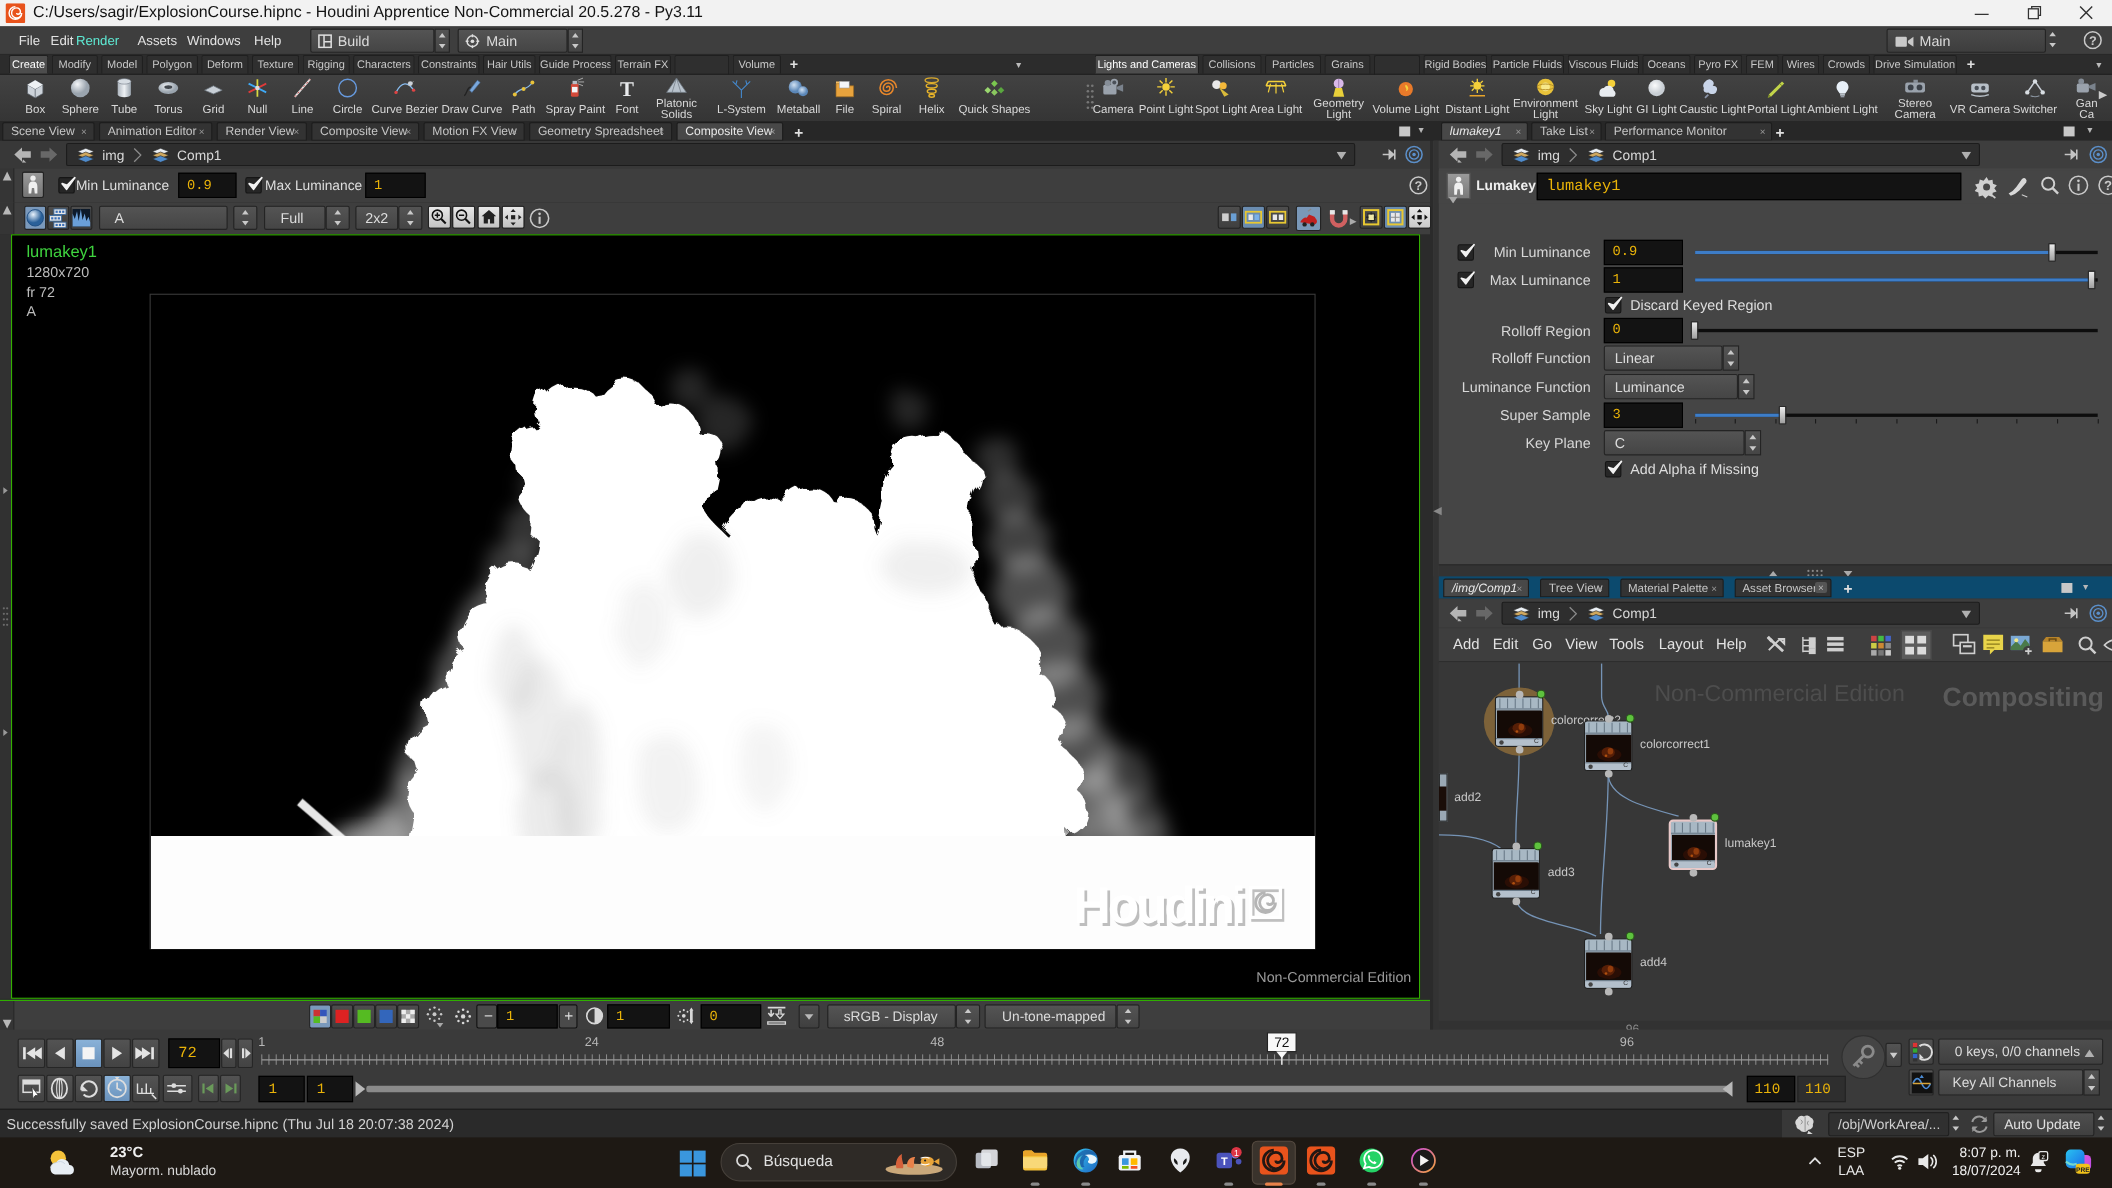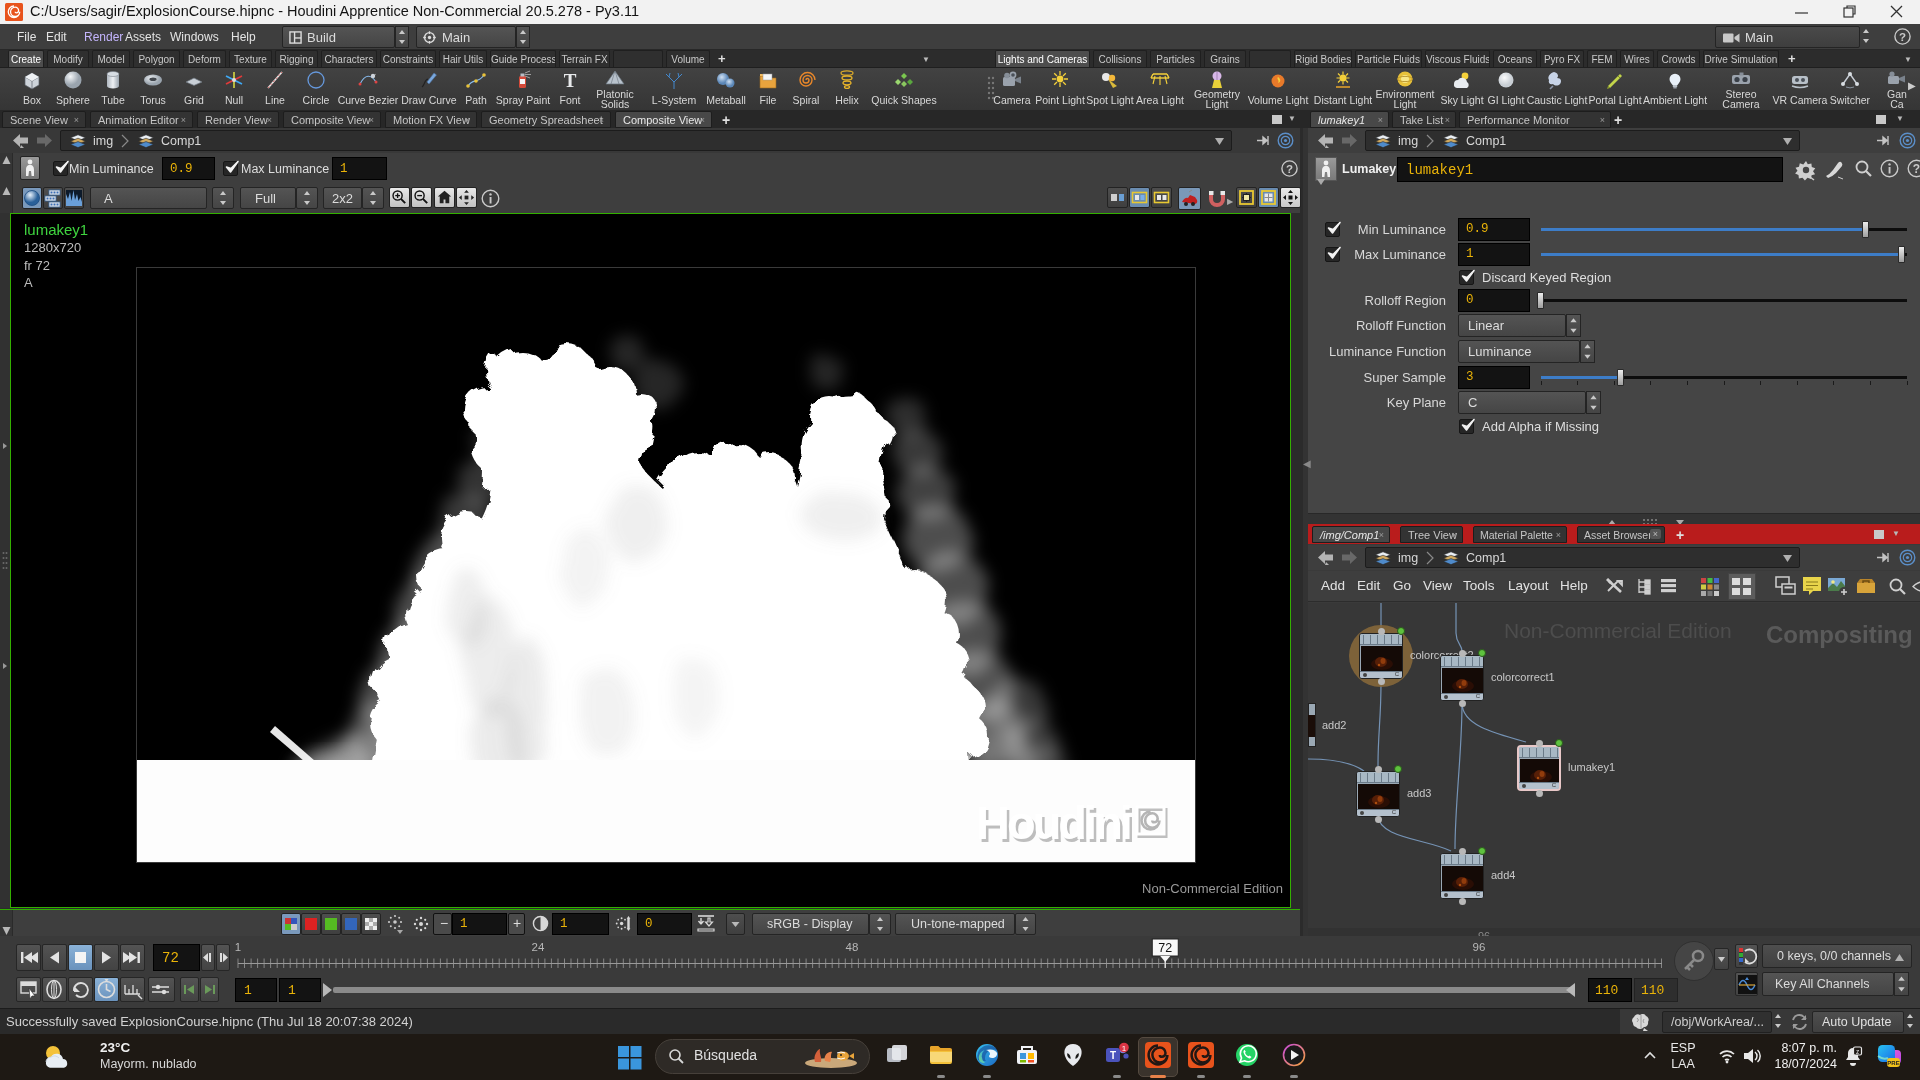--- a/index.html
+++ b/index.html
@@ -38,21 +38,21 @@
         <rect x="1" y="3" width="9" height="9" fill="none" stroke="#333" stroke-width="1.2"></rect>
         <path d="M4 3v-2h8v8h-2" fill="none" stroke="#333" stroke-width="1.2"></path>
       </svg>
  <svg class="abs" style="left:1890px;top:5px" width="13" height="13" viewBox="0 0 13 13">
         <path d="M1 1 L12 12 M12 1 L1 12" stroke="#333" stroke-width="1.3"></path>
       </svg>
 </div>
 <div class="abs" style="top:24px;left:0;width:1920px;height:26px;background:#3e3e3e;border-bottom:1px solid #282828;">
  <span class="abs" style="left:17px;top:6px;font-size:12px;color:#e4e4e4">File</span>
  <span class="abs" style="left:46px;top:6px;font-size:12px;color:#e4e4e4">Edit</span>
- <span class="abs" style="left:84px;top:6px;font-size:12px;color:#c4b5fd">Render</span>
+ <span class="abs" style="left:69px;top:6px;font-size:12px;color:#5eead4">Render</span>
  <span class="abs" style="left:125px;top:6px;font-size:12px;color:#e4e4e4">Assets</span>
  <span class="abs" style="left:170px;top:6px;font-size:12px;color:#e4e4e4">Windows</span>
  <span class="abs" style="left:231px;top:6px;font-size:12px;color:#e4e4e4">Help</span>
  <div class="ddbox" style="left:282px;top:2px;width:113px;height:22px;">
   <svg class="abs" style="left:6px;top:4px" width="13" height="13" viewBox="0 0 14 14">
           <rect x="1" y="1" width="12" height="12" fill="none" stroke="#ddd" stroke-width="1.5"></rect>
           <line x1="6" y1="1" x2="6" y2="13" stroke="#ddd" stroke-width="1.5"></line>
           <line x1="6" y1="7.5" x2="13" y2="7.5" stroke="#ddd" stroke-width="1.5"></line>
         </svg>
   <span class="abs" style="left:24px;top:3px">Build</span>
@@ -1063,21 +1063,21 @@
             <circle cx="336" cy="7" r="1"></circle>
             <circle cx="340" cy="7" r="1"></circle>
             <circle cx="344" cy="7" r="1"></circle>
             <circle cx="348" cy="7" r="1"></circle>
           </g>
         </svg></div>
 <span class="abs" style="left:0px;top:330px;color:#888;font-size:10px;">◀</span>
 </div>
 <div class="abs" style="top:524px;left:1303px;width:617px;height:421px;background:#3a3a3a;">
 <div class="abs" style="left:0;top:0;width:5px;height:421px;background:#333;"></div>
-<div class="abs" style="left:5px;top:0;width:612px;height:20px;background:#b91c1c;">
+<div class="abs" style="left:5px;top:0;width:612px;height:20px;background:#0c4a6e;">
  <div class="ptab active" style="left:4px;top:2px;width:78px;padding:2px 0 0 7px;font-size:11px;font-style:italic;">/img/Comp1<span style="position:absolute;right:5px;top:3px;color:#999;font-size:9px;font-style:normal;">×</span></div>
  <div class="ptab" style="left:92px;top:2px;width:63px;padding:2px 0 0 7px;font-size:11px;">Tree View<span style="position:absolute;right:5px;top:3px;color:#999;font-size:9px;">×</span></div>
  <div class="ptab" style="left:165px;top:2px;width:94px;padding:2px 0 0 6px;font-size:10.5px;">Material Palette<span style="position:absolute;right:5px;top:3px;color:#999;font-size:9px;">×</span></div>
  <div class="ptab" style="left:269px;top:2px;width:88px;padding:2px 0 0 6px;font-size:10.5px;">Asset Browser<span style="position:absolute;right:3px;top:2px;color:#bbb;font-size:9px;background:#555;padding:0 3px;border-radius:2px;">×</span></div>
  <span class="abs" style="left:368px;top:3px;color:#e0e0e0;font-weight:bold;font-size:14px;">+</span>
  <div class="abs" style="left:566px;top:6px;width:10px;height:9px;background:#c8c8c8;"></div>
  <span class="abs" style="left:584px;top:5px;color:#b8b8b8;font-size:8px;">▼</span>
 </div>
 <div class="pathbar" style="top:21px;left:5px;width:612px;background:#3e3e3e;">
  <svg class="abs" style="left:9px;top:5px" width="17" height="15" viewBox="0 0 17 15">

